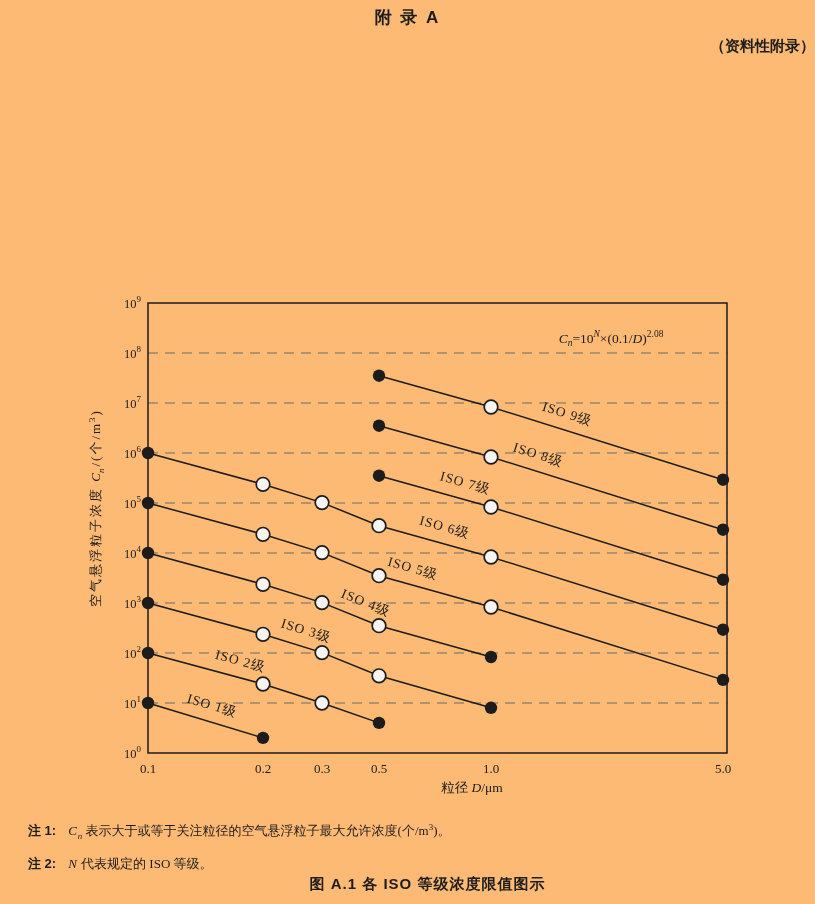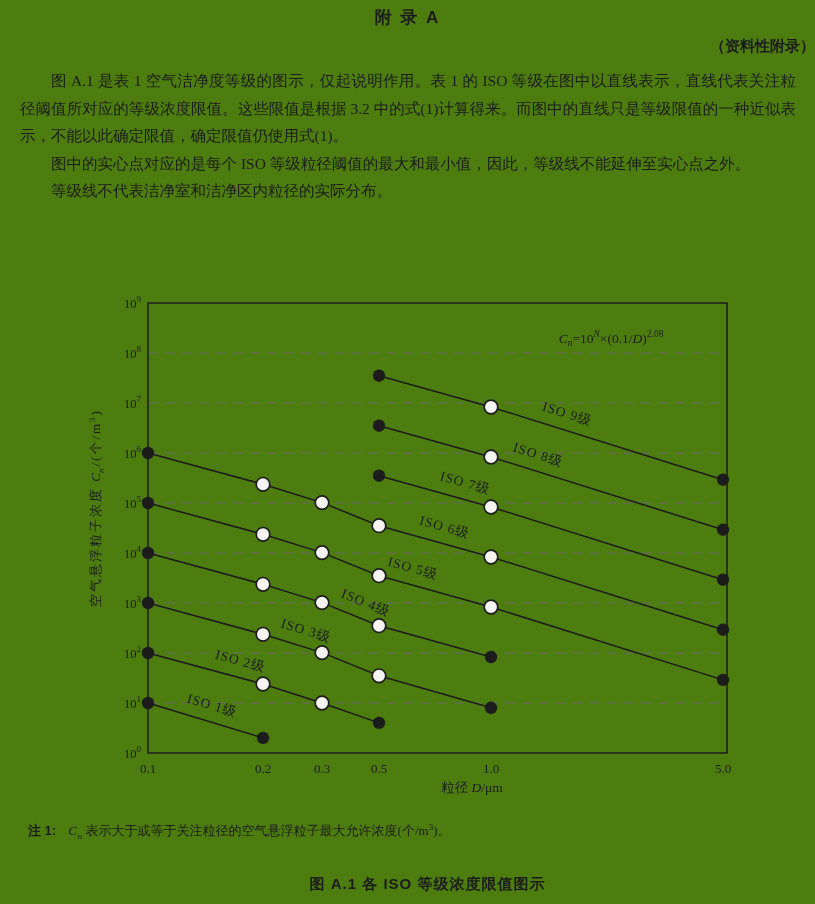--- a/index.html
+++ b/index.html
@@ -1,18 +1,18 @@
 <!DOCTYPE html>
 <html><head>
 <meta charset="utf-8">
 <style>
   html,body{margin:0;padding:0;}
   .page{
     position:relative;width:815px;height:904px;overflow:hidden;
-    background:#4d7c0f;color:#1c1c1c;
+    background:#fdba74;color:#1c1c1c;
     font-family:"Liberation Serif","DejaVu Serif",serif;
   }
   .t1{padding-top:6px;text-align:center;font-family:"Liberation Sans","DejaVu Sans",sans-serif;
       font-weight:bold;font-size:17px;letter-spacing:2px;}
   .t2{margin-top:8px;text-align:right;font-family:"Liberation Sans","DejaVu Sans",sans-serif;
       font-weight:bold;font-size:15px;}
   .t3{margin-top:8px;text-align:center;font-family:"Liberation Sans","DejaVu Sans",sans-serif;
       font-weight:bold;font-size:15px;}
   .body-text{margin-top:11px;}
   .body-text p{margin:0 19px 0 20px;text-indent:31px;font-size:15.5px;line-height:27.6px;text-align:justify;}
@@ -45,25 +45,20 @@
     font-family:"Liberation Sans","DejaVu Sans",sans-serif;font-weight:bold;font-size:15px;letter-spacing:1px;padding-left:20px;}
 </style>
 </head>
 <body>
 
 <div class="page">
 
   <div class="t1">附  录  A</div>
   <div class="t2">（资料性附录）</div>
 
-  <div class="body-text">
-    <p>图 A.1 是表 1 空气洁净度等级的图示，仅起说明作用。表 1 的 ISO 等级在图中以直线表示，直线代表关注粒径阈值所对应的等级浓度限值。这些限值是根据 3.2 中的式(1)计算得来。而图中的直线只是等级限值的一种近似表示，不能以此确定限值，确定限值仍使用式(1)。</p>
-    <p>图中的实心点对应的是每个 ISO 等级粒径阈值的最大和最小值，因此，等级线不能延伸至实心点之外。</p>
-    <p>等级线不代表洁净室和洁净区内粒径的实际分布。</p>
-  </div>
 
   <div class="chart-wrap">
     <svg id="iso-chart-svg" width="815" height="534" viewBox="0 0 815 534">
         <line x1="148" y1="425" x2="727" y2="425" class="grid"></line>
         <line x1="148" y1="375" x2="727" y2="375" class="grid"></line>
         <line x1="148" y1="325" x2="727" y2="325" class="grid"></line>
         <line x1="148" y1="275" x2="727" y2="275" class="grid"></line>
         <line x1="148" y1="225" x2="727" y2="225" class="grid"></line>
         <line x1="148" y1="175" x2="727" y2="175" class="grid"></line>
         <line x1="148" y1="125" x2="727" y2="125" class="grid"></line>
@@ -159,17 +154,18 @@
           <circle cx="491.0" cy="129.0" r="6.8" class="pt-open"></circle>
           <circle cx="723.0" cy="201.7" r="6.2" class="pt-solid"></circle>
           <text class="slabel" text-anchor="middle" transform="translate(565.9,139.9) rotate(17.4)">ISO 9级</text>
         </g>
       </svg>
     <div class="ylabel"><span>空气悬浮粒子浓度  </span><i>C</i><sub>n</sub><span>/(个/m</span><sup>3</sup><span>)</span></div>
   </div>
 
   <div class="notes">
     <div class="note"><b>注 1:</b><i>C</i><sub>n</sub><span> 表示大于或等于关注粒径的空气悬浮粒子最大允许浓度(个/m</span><sup>3</sup><span>)。</span></div>
+    <div class="note"><b>注 2:</b><i>N</i><span> 代表规定的 ISO 等级。</span></div>
   </div>
 
   <div class="caption">图 A.1  各 ISO 等级浓度限值图示</div>
 
 </div>
 
 </body></html>

